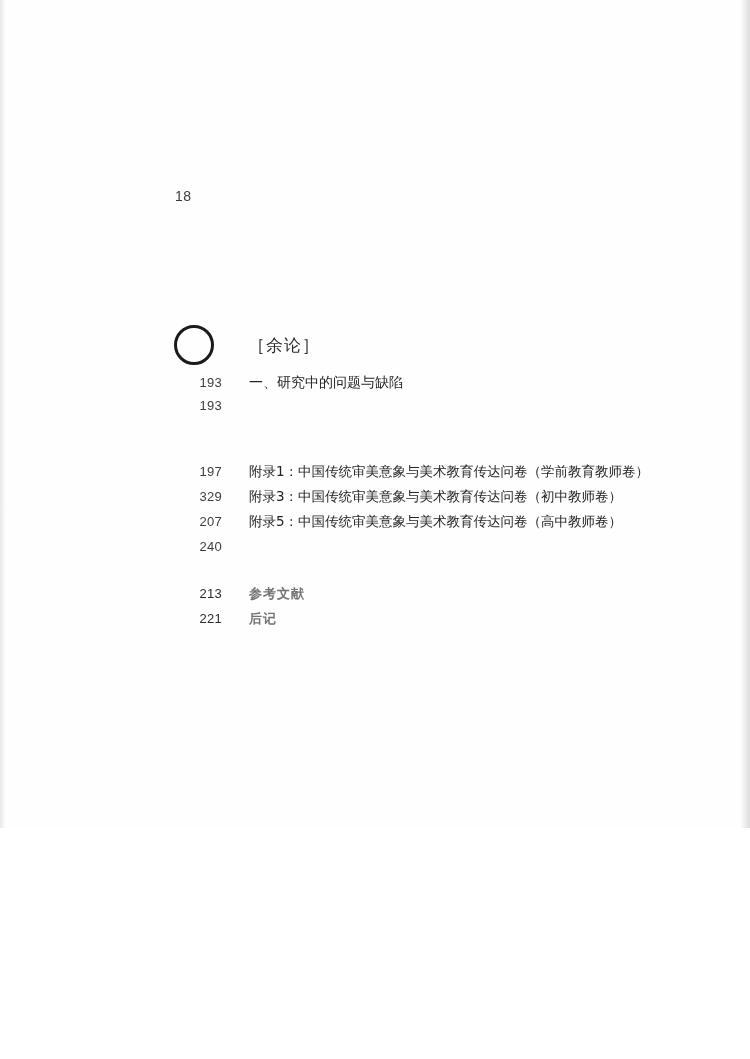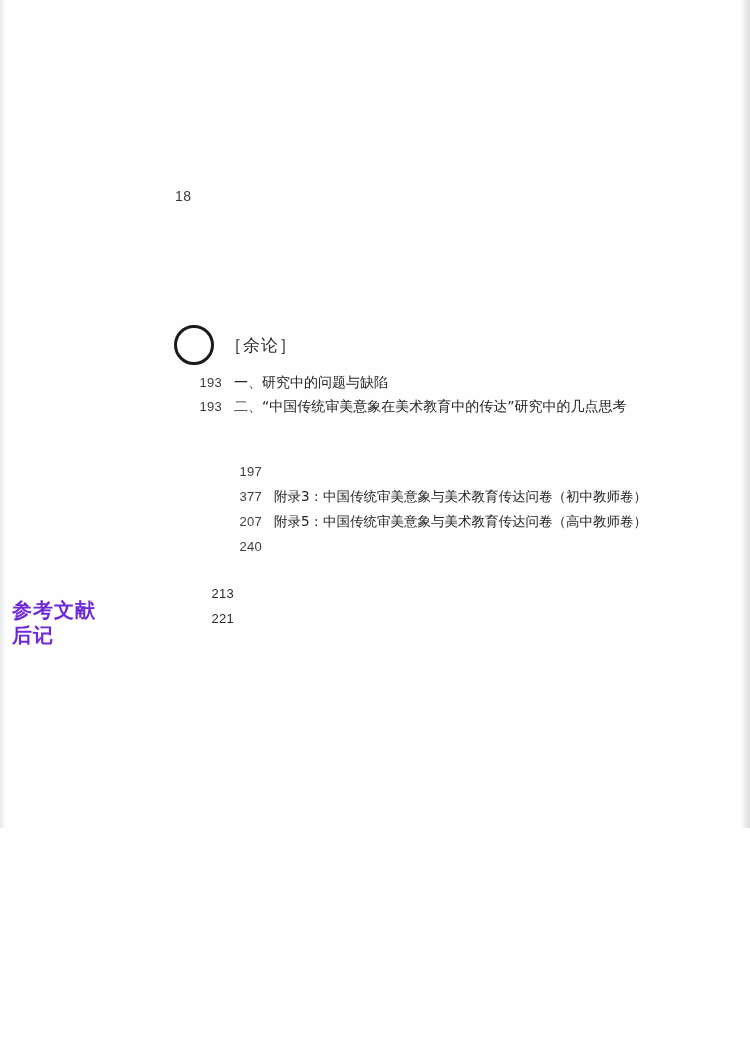--- a/index.html
+++ b/index.html
@@ -60,72 +60,73 @@
     height: 46px;
   }
   .circle-mark {
     width: 40px;
     height: 40px;
     border: 3px solid #1a1a1a;
     border-radius: 50%;
     box-sizing: border-box;
   }
   .section-title {
-    margin-left: 11px;
+    margin-left: 34px;
     font-size: 17px;
     color: #2b2b2b;
     letter-spacing: 1px;
     font-family: "DejaVu Sans", "Liberation Sans", sans-serif;
   }
 
   .toc {
     position: absolute;
     left: 0;
     top: 375px;
     width: 750px;
   }
   .toc-group {
     margin-bottom: 0;
   }
   .toc-row {
     display: flex;
     align-items: baseline;
     line-height: 1;
     height: 24px;
+    gap: 15px;
   }
   .toc-page {
     width: 222px;
     text-align: right;
     font-size: 13px;
     color: #3d3d3d;
     font-family: "Liberation Sans", sans-serif;
     letter-spacing: 0.3px;
   }
   .toc-text {
     margin-left: 12px;
     font-size: 14px;
     color: #242424;
     font-family: "DejaVu Sans", "Liberation Sans", sans-serif;
     white-space: nowrap;
   }
   .gap-a { height: 42px; }
   .gap-b { height: 22px; }
 
-  .appendix .toc-row { height: 25px; padding-left: 40px; }
+  .appendix .toc-row { height: 25px; }
   .appendix .toc-text { font-size: 13.5px; }
 
-  .bold-group .toc-row { height: 25px; flex-direction: column; }
+  .bold-group .toc-row { height: 25px; }
   .bold-group .toc-page {
     font-size: 13px;
     color: #2a2a2a;
   }
   .bold-group .toc-text {
     font-weight: bold;
-    font-size: 20px;
-    color: #6d28d9;
+    font-size: 13px;
+    color: #737373;
     font-family: Liberation Sans, sans-serif;
     letter-spacing: 1px;
   }
 </style>
 </head>
 <body>
 
 <div class="page">
 
   <div class="folio">18</div>
@@ -137,32 +138,32 @@
 
   <div class="toc">
 
     <div class="toc-group">
       <div class="toc-row">
         <span class="toc-page">193</span>
         <span class="toc-text">一、研究中的问题与缺陷</span>
       </div>
       <div class="toc-row">
         <span class="toc-page">193</span>
-        <span class="toc-text">二、“中国传统审美意象在美术教育中的传达”研究中的几点思考</span>
       </div>
     </div>
 
     <div class="gap-a"></div>
 
     <div class="toc-group appendix">
       <div class="toc-row">
         <span class="toc-page">197</span>
+        <span class="toc-text">附录1：中国传统审美意象与美术教育传达问卷（学前教育教师卷）</span>
       </div>
       <div class="toc-row">
-        <span class="toc-page">377</span>
+        <span class="toc-page">329</span>
         <span class="toc-text">附录3：中国传统审美意象与美术教育传达问卷（初中教师卷）</span>
       </div>
       <div class="toc-row">
         <span class="toc-page">207</span>
         <span class="toc-text">附录5：中国传统审美意象与美术教育传达问卷（高中教师卷）</span>
       </div>
       <div class="toc-row">
         <span class="toc-page">240</span>
       </div>
     </div>

